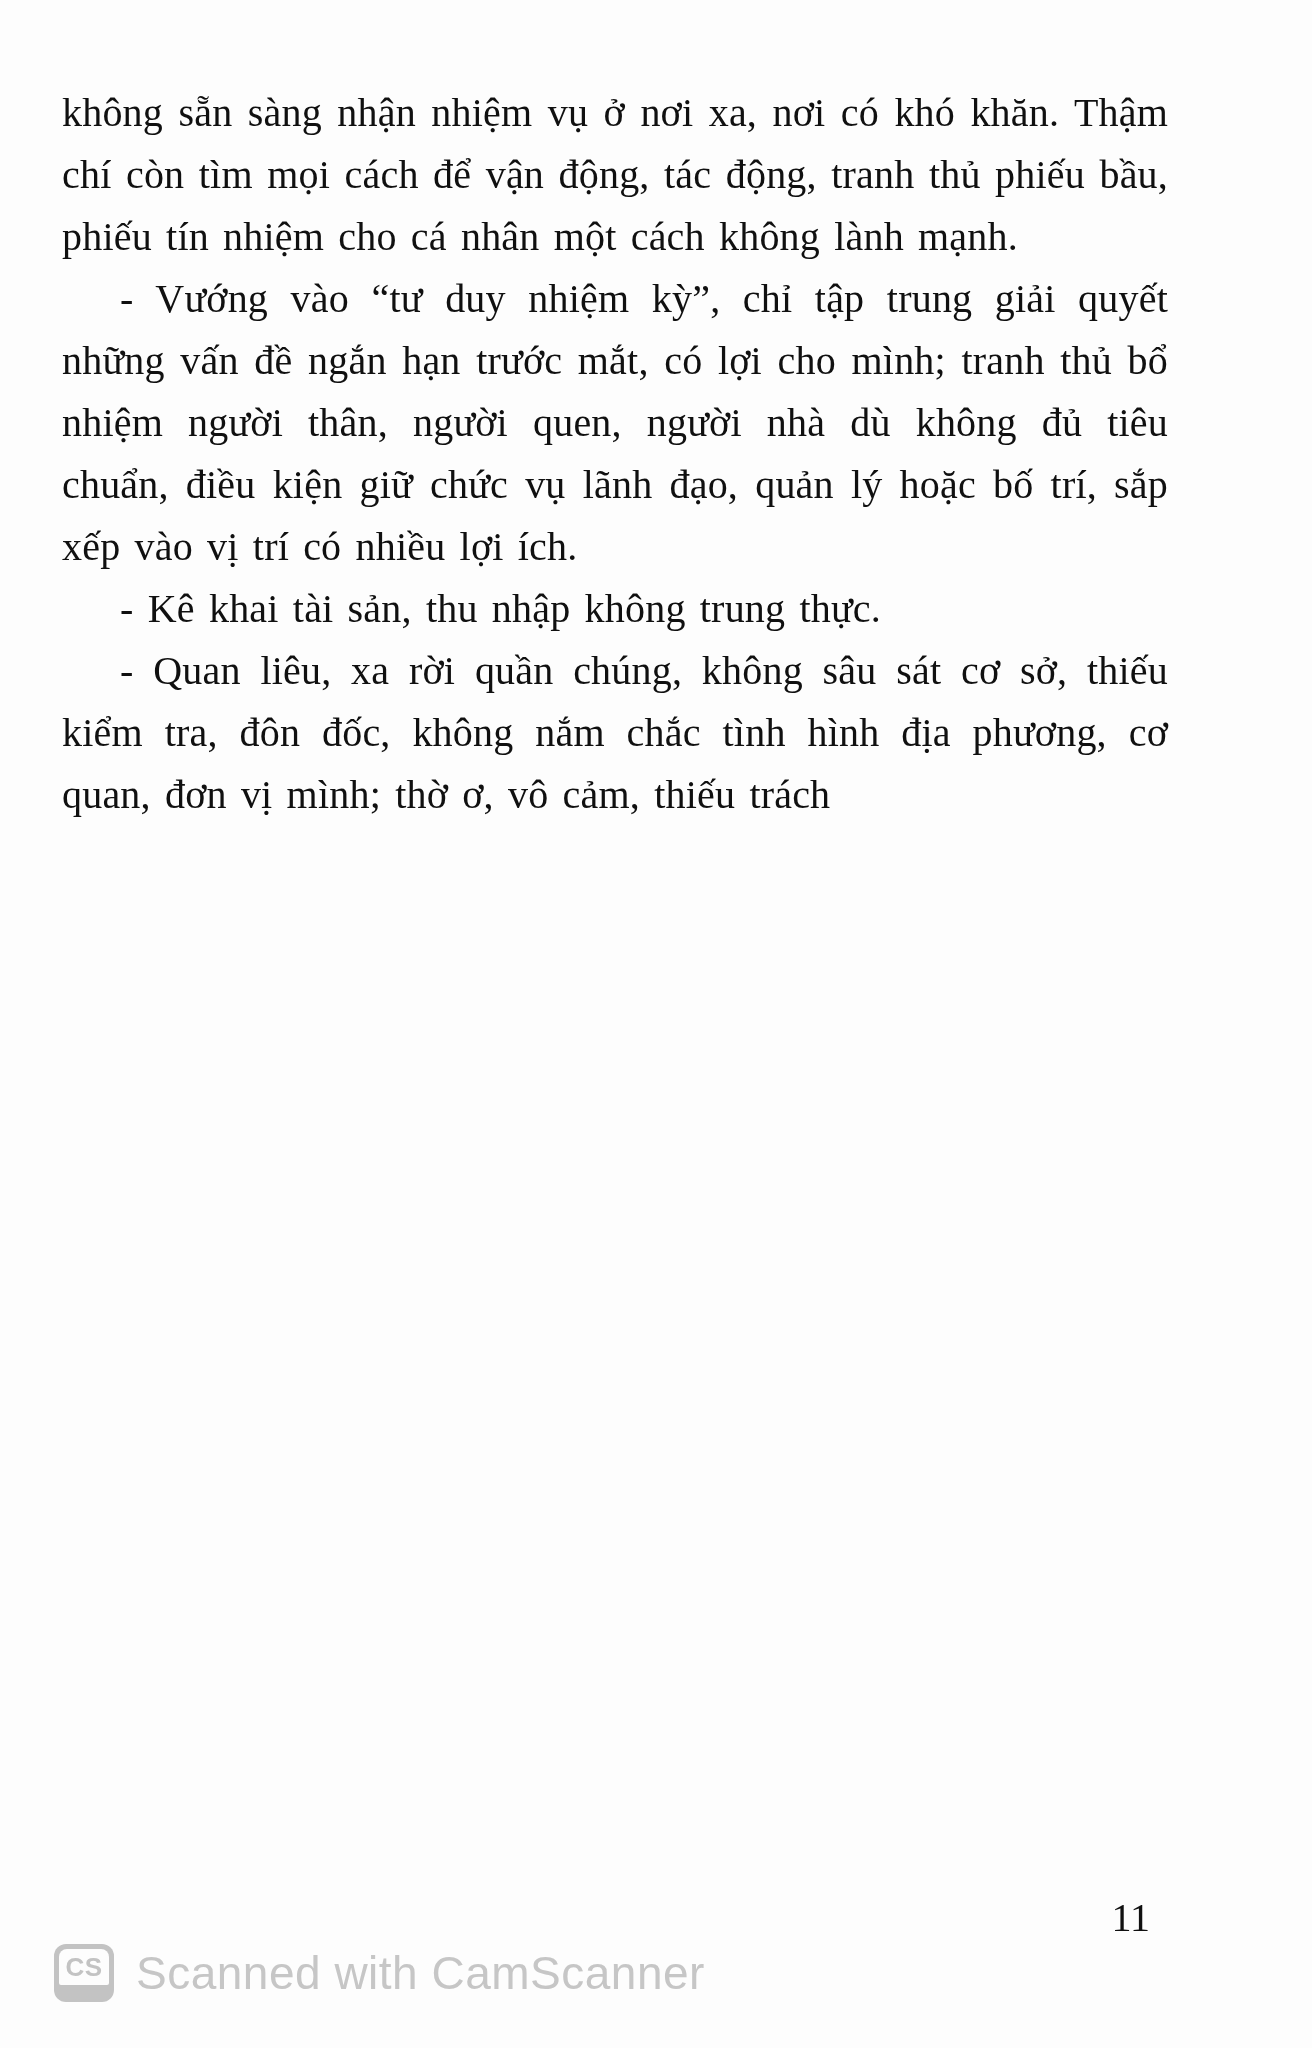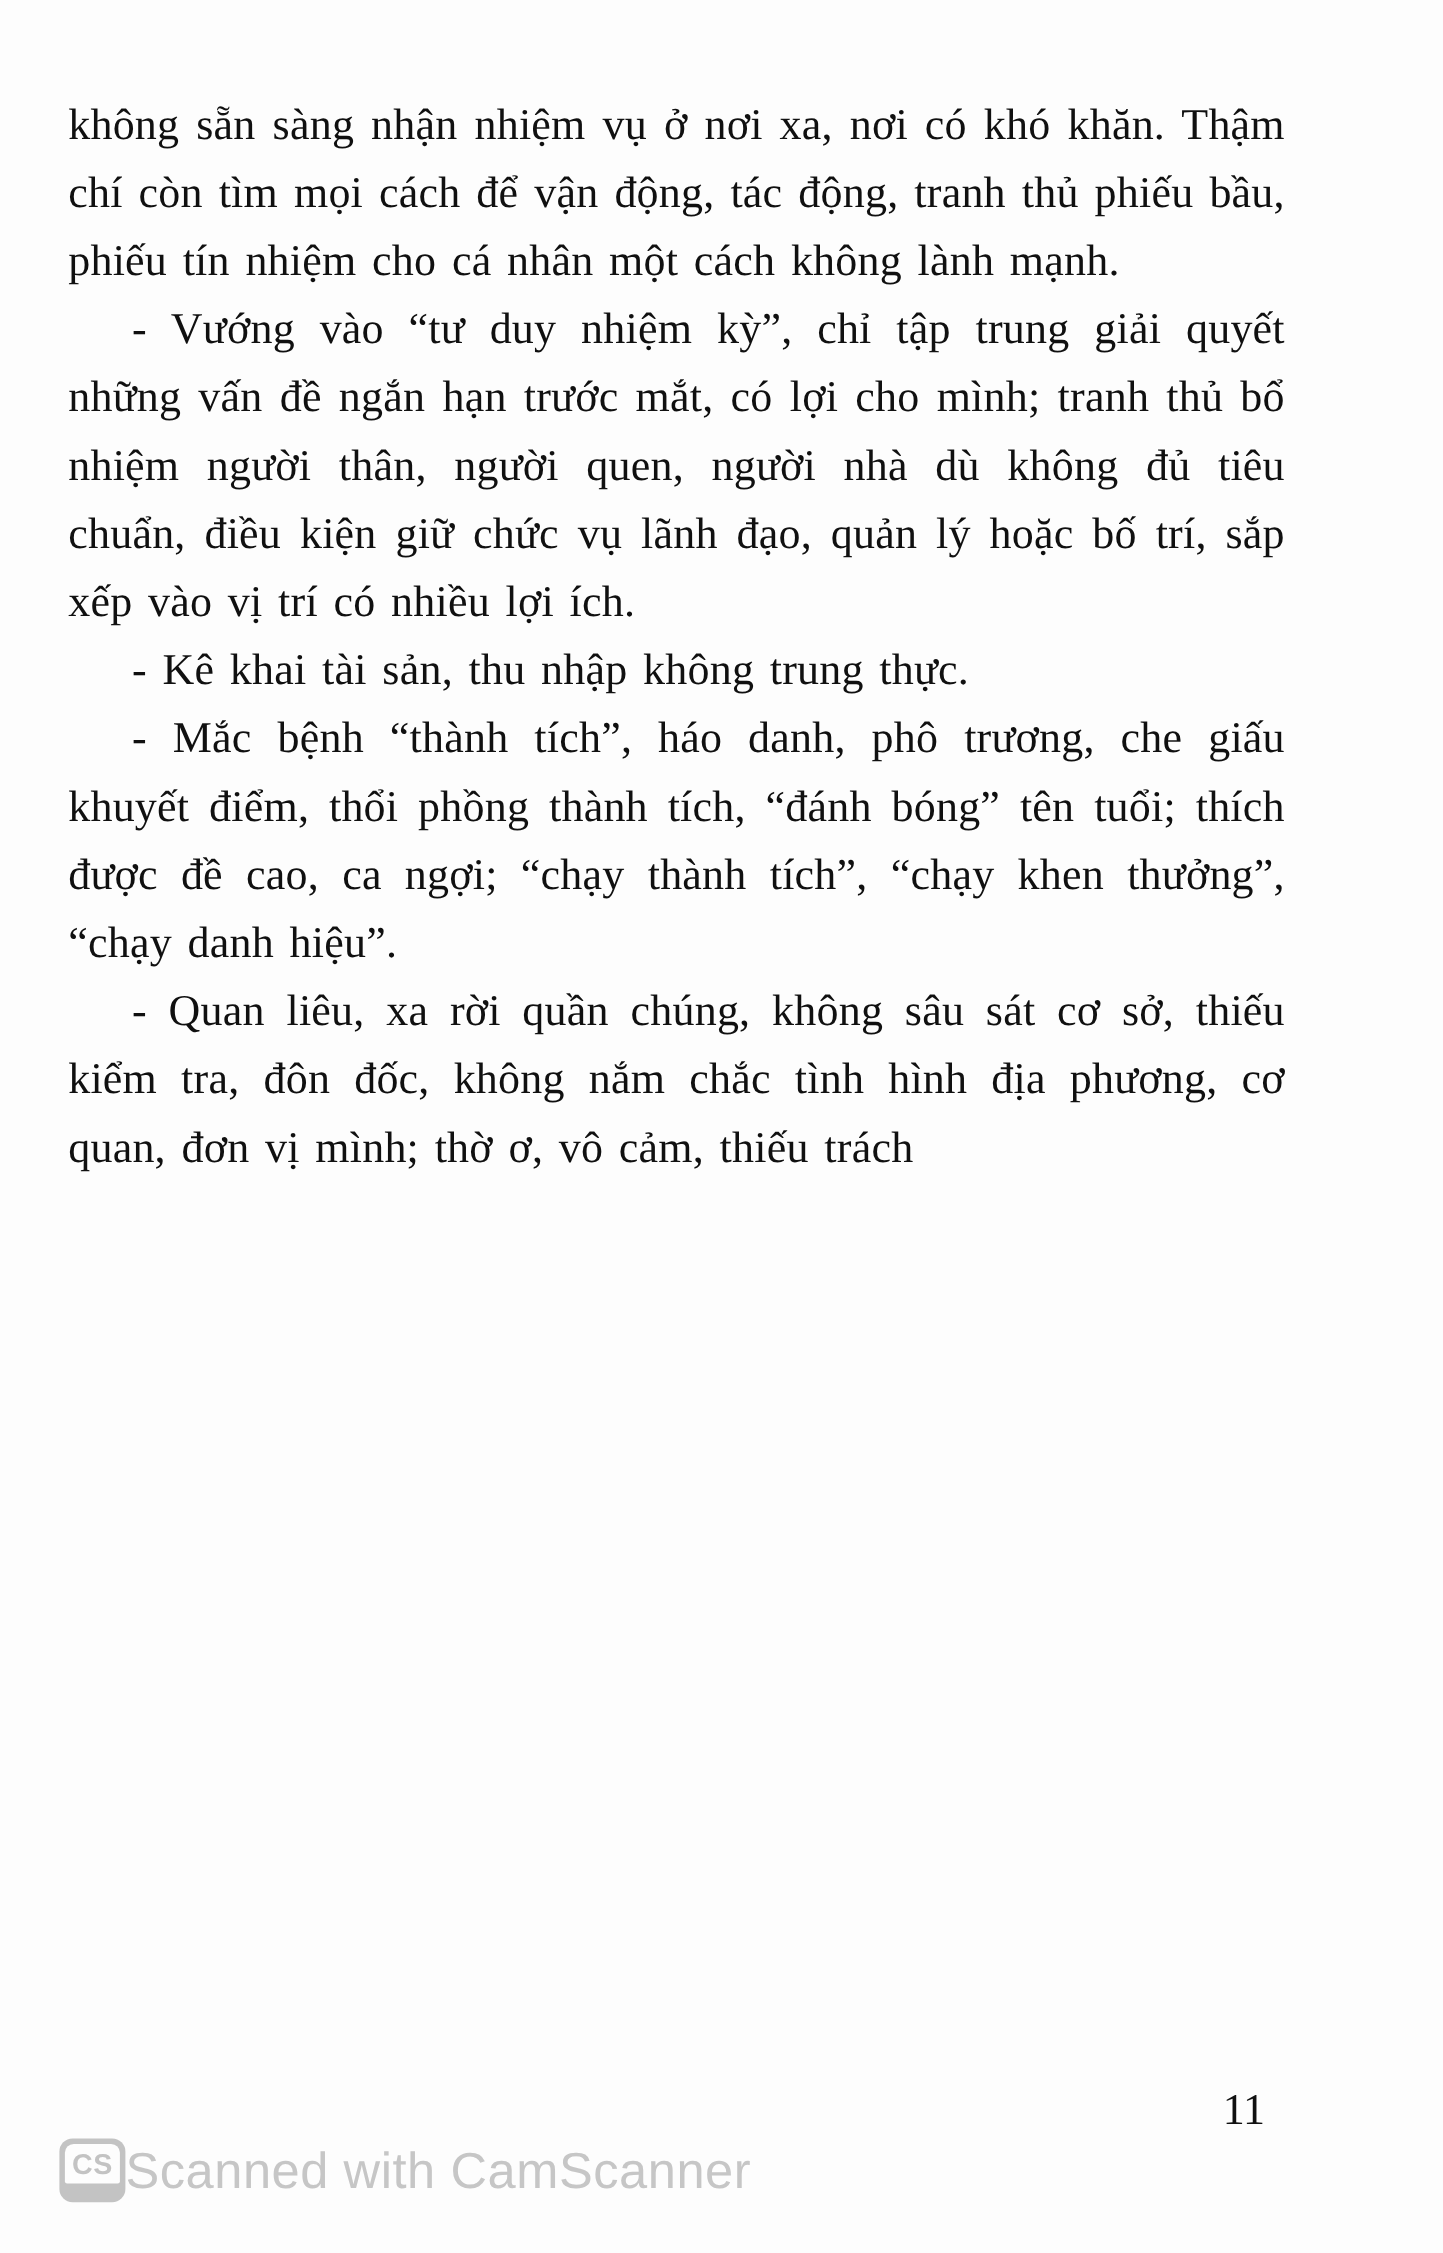--- a/index.html
+++ b/index.html
@@ -49,20 +49,21 @@
     font-size: 40px;
     line-height: 1;
     color: #101010;
   }
   .footer {
     position: absolute;
     left: 54px;
     top: 1944px;
     display: flex;
     align-items: center;
+    gap: 22px;
   }
   .cs-icon {
     width: 60px;
     height: 58px;
     background: #c3c3c3;
     border-radius: 12px;
     position: relative;
     flex: 0 0 auto;
   }
   .cs-icon-inner {
@@ -90,21 +91,20 @@
     white-space: nowrap;
   }
 </style>
 </head>
 <body>
 
 <main class="page-body">
   <p class="para">không sẵn sàng nhận nhiệm vụ ở nơi xa, nơi có khó khăn. Thậm chí còn tìm mọi cách để vận động, tác động, tranh thủ phiếu bầu, phiếu tín nhiệm cho cá nhân một cách không lành mạnh.</p>
   <p class="para indent">- Vướng vào “tư duy nhiệm kỳ”, chỉ tập trung giải quyết những vấn đề ngắn hạn trước mắt, có lợi cho mình; tranh thủ bổ nhiệm người thân, người quen, người nhà dù không đủ tiêu chuẩn, điều kiện giữ chức vụ lãnh đạo, quản lý hoặc bố trí, sắp xếp vào vị trí có nhiều lợi ích.</p>
   <p class="para indent">- Kê khai tài sản, thu nhập không trung thực.</p>
-  <p class="para indent">- Mắc bệnh “thành tích”, háo danh, phô trương, che giấu khuyết điểm, thổi phồng thành tích, “đánh bóng” tên tuổi; thích được đề cao, ca ngợi; “chạy thành tích”, “chạy khen thưởng”, “chạy danh hiệu”.</p>
   <p class="para indent">- Quan liêu, xa rời quần chúng, không sâu sát cơ sở, thiếu kiểm tra, đôn đốc, không nắm chắc tình hình địa phương, cơ quan, đơn vị mình; thờ ơ, vô cảm, thiếu trách</p>
 </main>
 
 <div class="page-number">11</div>
 
 <footer class="footer">
   <div class="cs-icon">
     <div class="cs-icon-inner">CS</div>
   </div>
   <div class="wm-text">Scanned with CamScanner</div>

